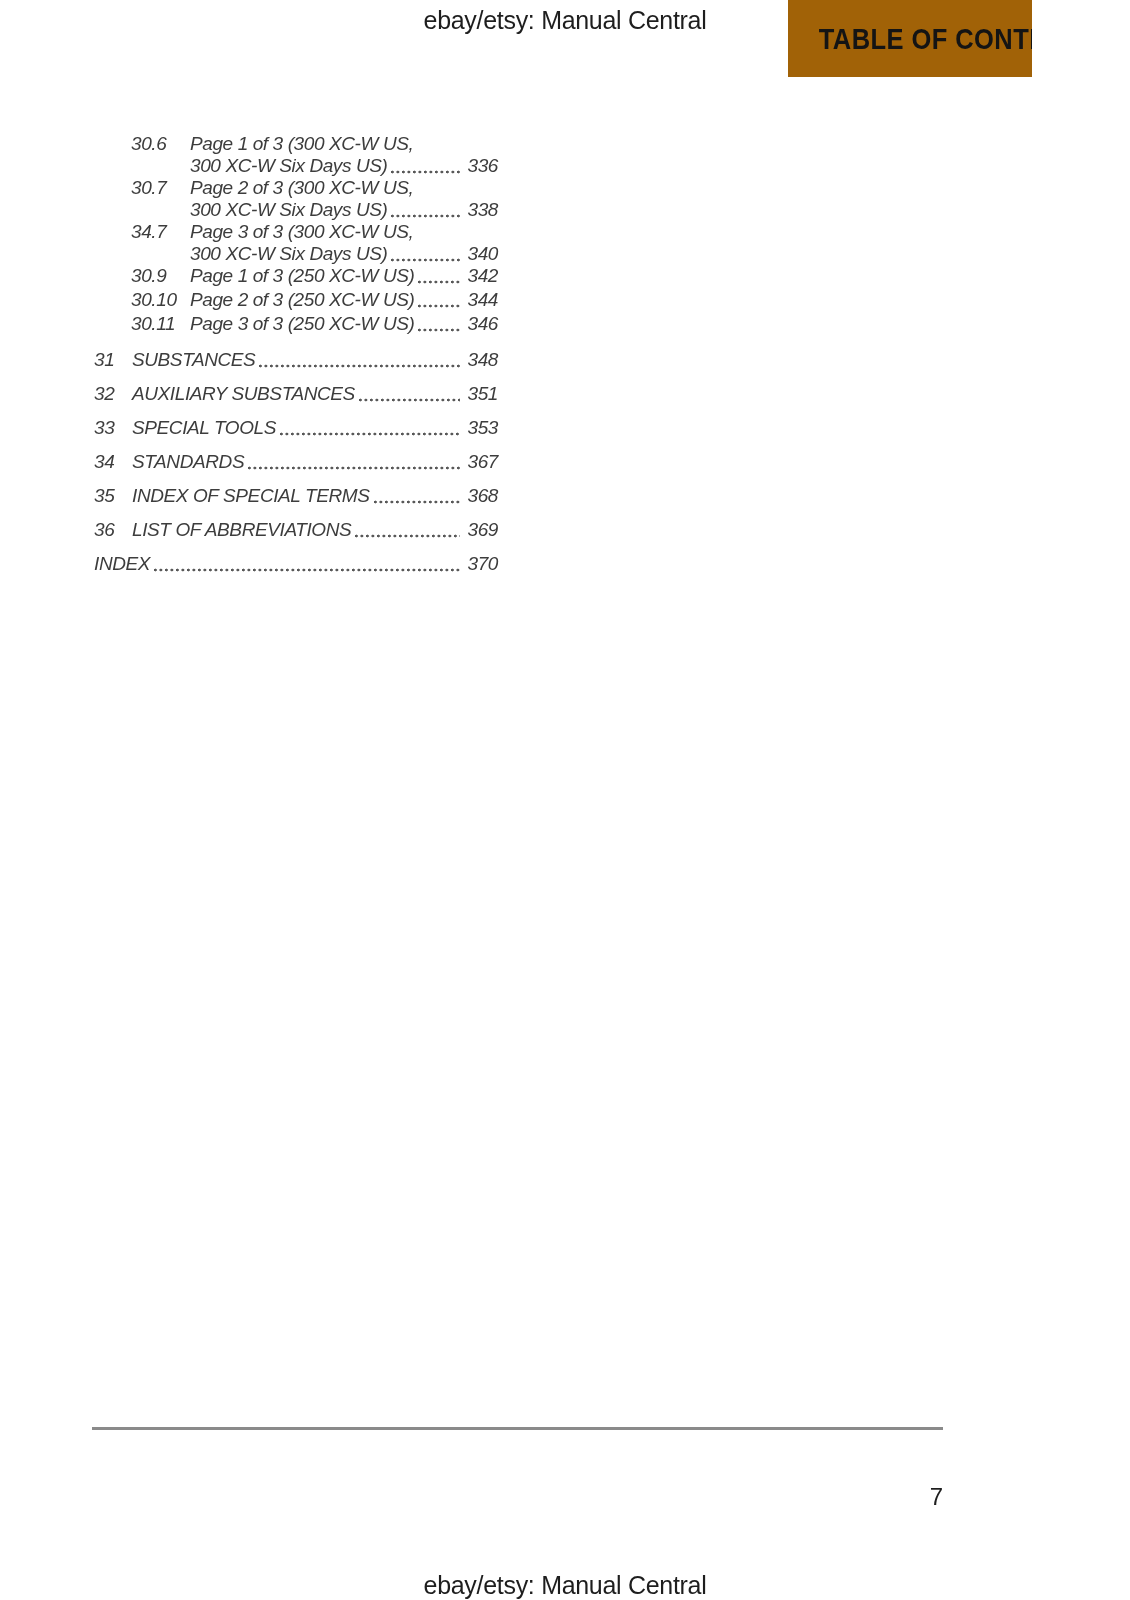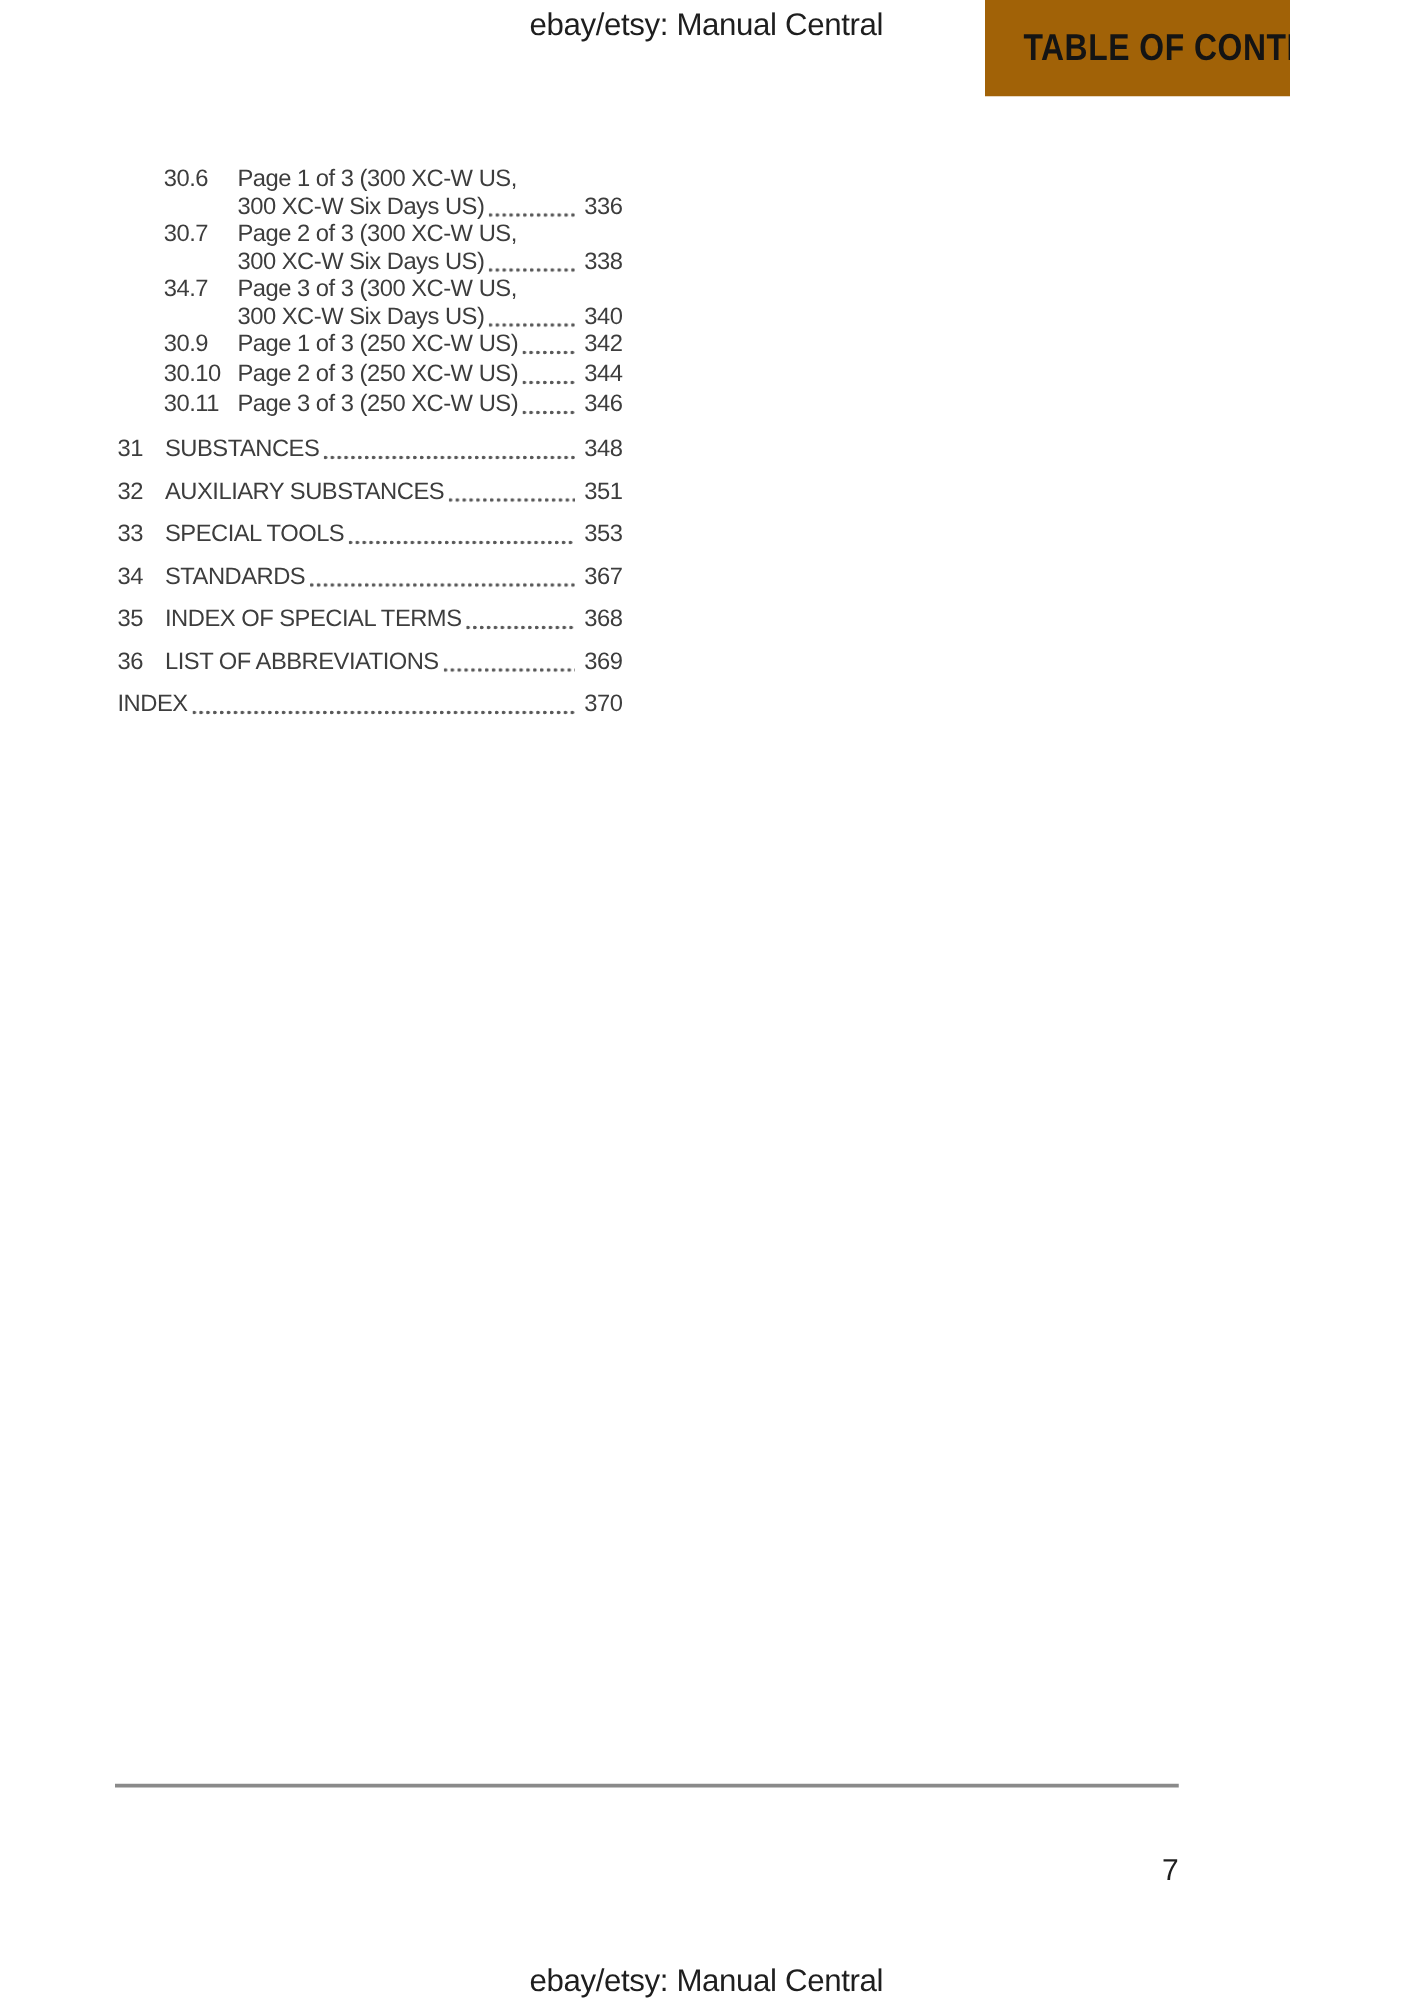--- a/index.html
+++ b/index.html
@@ -44,21 +44,21 @@
   
   .toc {
     position: absolute;
     top: 133px; left: 94px;
     width: 404px;
     color: #3d3d3d;
     font-size: 19px;
     line-height: 22px;
     letter-spacing: -0.4px;
   }
-  .entry { display: flex; }
+  .entry { display: flex; font-style: italic; }
   .entry .num { flex: 0 0 auto; }
   .sub { padding-left: 37px; }
   .sub .num { width: 59px; }
   .sub.single { margin-bottom: 2px; justify-content: flex-end; }
   .chapter .num { width: 38px; }
   .chapter { margin-bottom: 12px; }
   .chapters-start { margin-top: 14px; align-items: center; }
   .body { flex: 1; min-width: 0; }
   .line-pg { display: flex; }
   .line-pg .t { flex: 0 0 auto; white-space: nowrap; }

